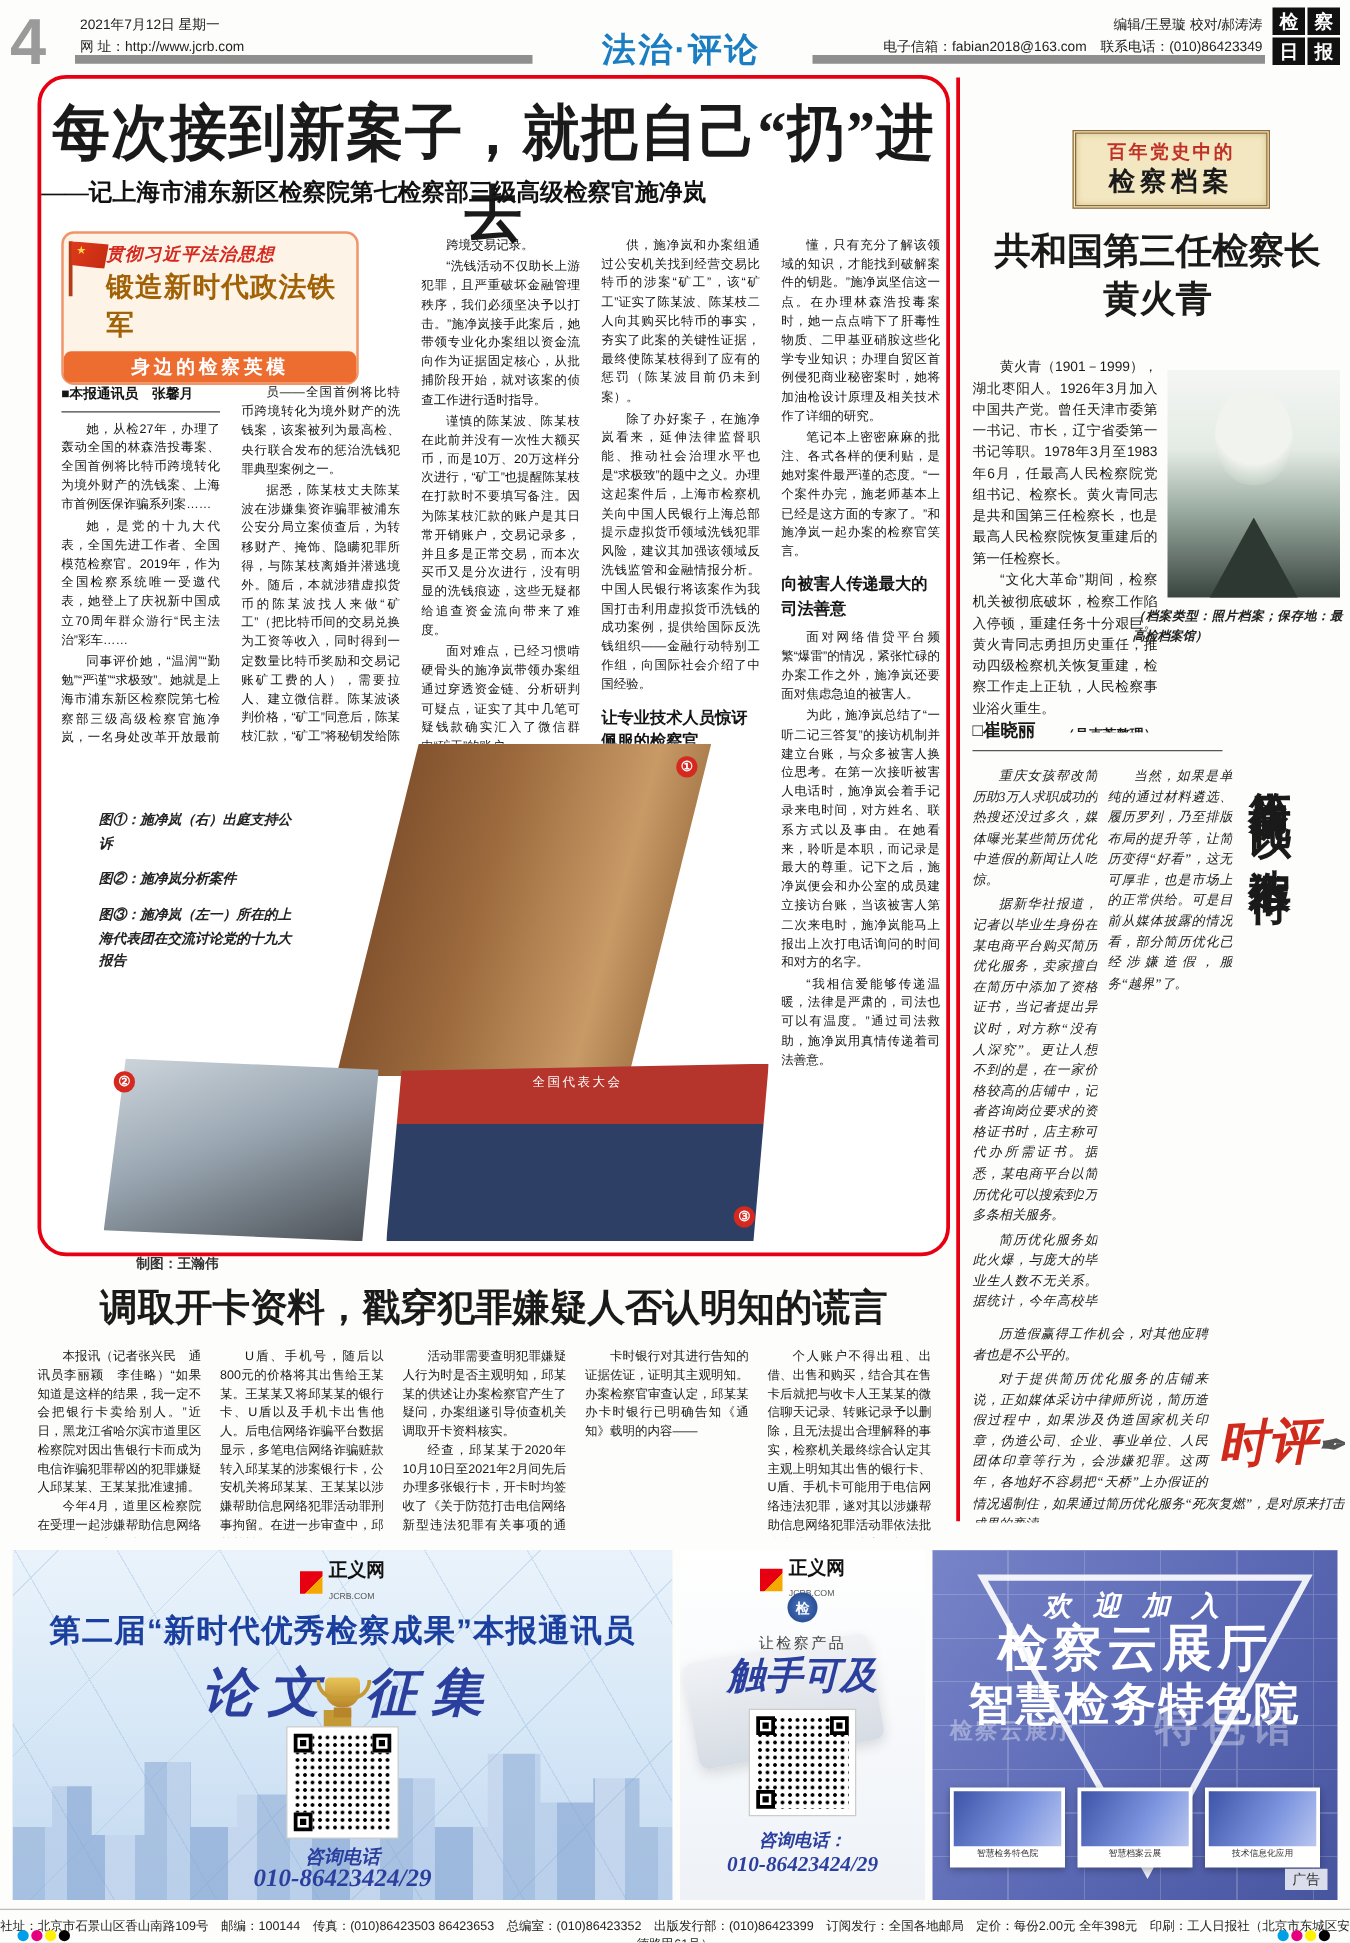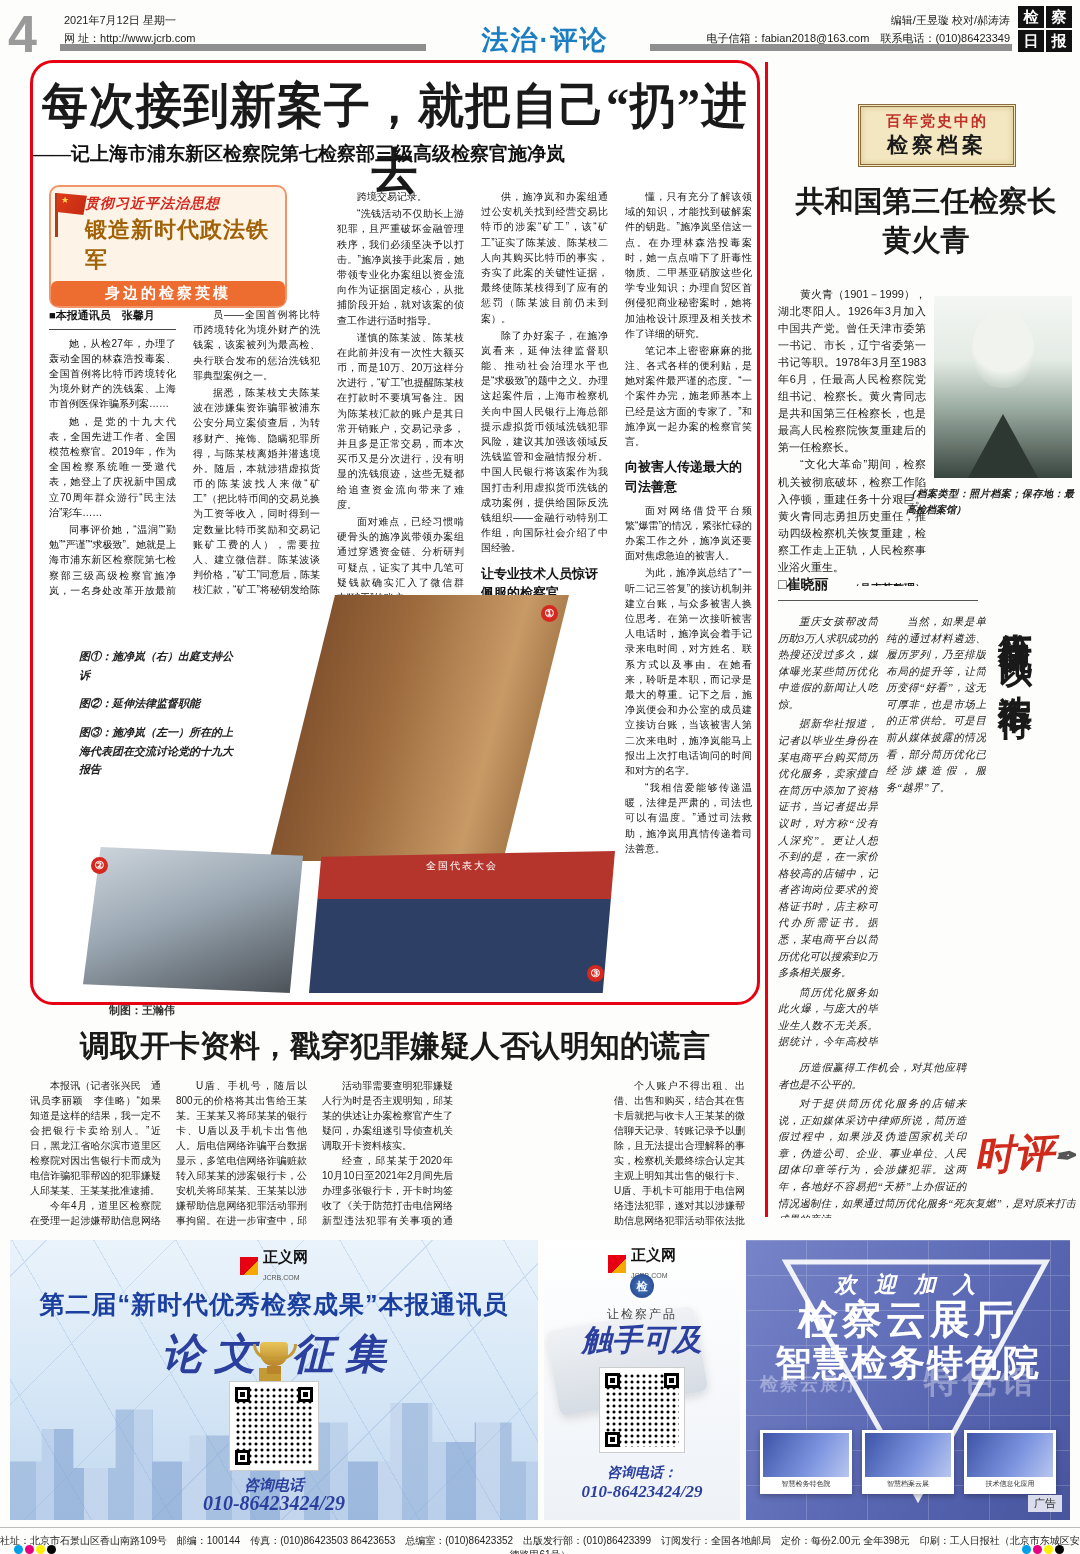--- a/index.html
+++ b/index.html
@@ -191,21 +191,21 @@
         </div>
       <div class="colhead">让专业技术人员惊讶佩服的检察官</div>
       <div>
           <p class="p">其实，这并不是施净岚第一次接触比特币。2017年3月，主动请战到司法改革第一线的浦东新区检察院后不久，施净岚便遇上了一件棘手的案子——侵犯盛大网络游戏“永恒之塔”著作权案。</p>
         </div>
     </div>
 
     <div class="abs collage" style="left:40px;top:532px;width:546px;height:400px;">
       <div class="abs caps" style="left:6px;top:52px;width:158px;">
           <div>图①：施净岚（右）出庭支持公诉</div>
-          <div>图②：延伸法律监督职能</div>
+          <div>图②：施净岚分析案件</div>
           <div>图③：施净岚（左一）所在的上海代表团在交流讨论党的十九大报告</div>
         </div>
       <div class="abs photo" style="left:196px;top:0;width:300px;height:266px;clip-path:polygon(22% 0,100% 0,78% 100%,0 100%);background:linear-gradient(105deg,#6e4123 0%,#9c6a3d 40%,#c89a66 70%,#7d5026 100%);"></div>
       <div class="abs photo" style="left:10px;top:252px;width:220px;height:146px;clip-path:polygon(8% 0,100% 6%,94% 100%,0 94%);background:linear-gradient(160deg,#cfd6dd 0%,#9aa7b2 45%,#4a4f55 100%);"></div>
       <div class="abs photo" style="left:236px;top:256px;width:306px;height:142px;clip-path:polygon(4% 4%,100% 0,96% 100%,0 100%);background:linear-gradient(#b5352c 0 34%,#2e3f66 34% 100%);">
         <div style="position:absolute;left:50%;top:8px;transform:translateX(-50%);color:#fff;font-size:10px;letter-spacing:2px;">全国代表大会</div>
       </div>
       <span class="numbadge" style="left:468px;top:10px;">①</span>
       <span class="numbadge" style="left:18px;top:262px;">②</span>
       <span class="numbadge" style="left:514px;top:370px;">③</span>
@@ -269,20 +269,25 @@
   </div>
   <div class="abs bcol jt" style="left:176px;top:1078px;width:131px;height:152px;">
     <div>
         <p class="p">U盾、手机号，随后以800元的价格将其出售给王某某。王某某又将邱某某的银行卡、U盾以及手机卡出售他人。后电信网络诈骗平台数据显示，多笔电信网络诈骗赃款转入邱某某的涉案银行卡，公安机关将邱某某、王某某以涉嫌帮助信息网络犯罪活动罪刑事拘留。在进一步审查中，邱某某辩称自己并不知道出售的银行卡可能用于电信网络诈骗。因认定帮助信息网络犯罪</p>
       </div>
   </div>
   <div class="abs bcol jt" style="left:322px;top:1078px;width:131px;height:152px;">
     <div>
         <p class="p">活动罪需要查明犯罪嫌疑人行为时是否主观明知，邱某某的供述让办案检察官产生了疑问，办案组遂引导侦查机关调取开卡资料核实。</p>
         <p class="p">经查，邱某某于2020年10月10日至2021年2月间先后办理多张银行卡，开卡时均签收了《关于防范打击电信网络新型违法犯罪有关事项的通知》，</p>
+      </div>
+  </div>
+  <div class="abs bcol jt" style="left:468px;top:1078px;width:131px;height:152px;">
+    <div>
+        <p class="p">卡时银行对其进行告知的证据佐证，证明其主观明知。办案检察官审查认定，邱某某办卡时银行已明确告知《通知》载明的内容——</p>
       </div>
   </div>
   <div class="abs bcol jt" style="left:614px;top:1078px;width:131px;height:152px;">
     <div>
         <p class="p">个人账户不得出租、出借、出售和购买，结合其在售卡后就把与收卡人王某某的微信聊天记录、转账记录予以删除，且无法提出合理解释的事实，检察机关最终综合认定其主观上明知其出售的银行卡、U盾、手机卡可能用于电信网络违法犯罪，遂对其以涉嫌帮助信息网络犯罪活动罪依法批准逮捕。目前，该案已补充侦查完毕，检察机关对该案正在审查起诉中。</p>
       </div>
   </div>
 
   <div class="abs ad ad-left" style="left:10px;top:1240px;width:528px;height:280px;">
     <div class="city"></div>

